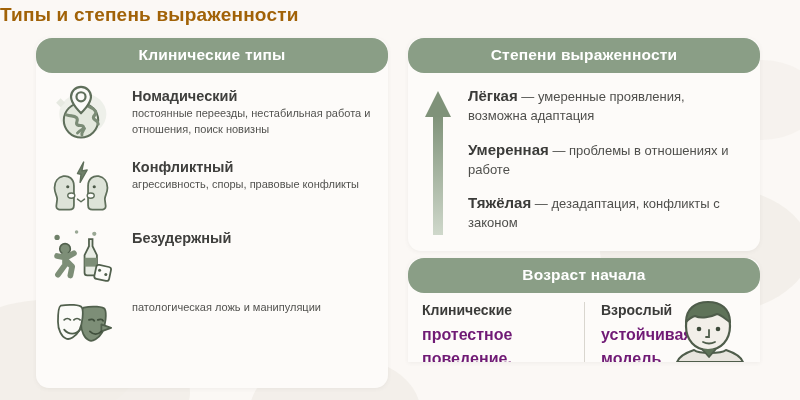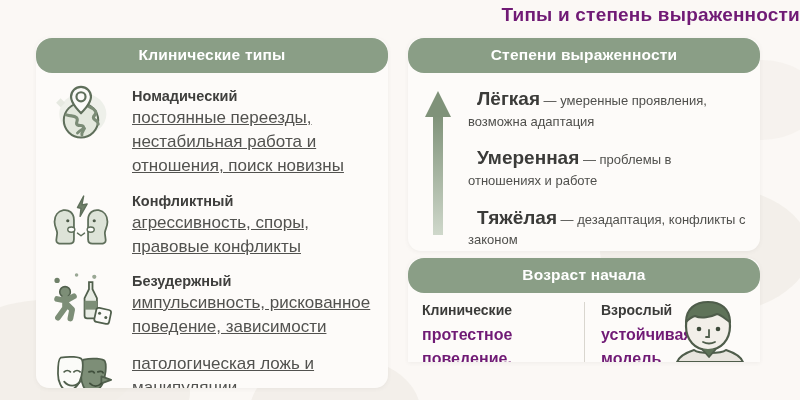--- a/index.html
+++ b/index.html
@@ -28,25 +28,25 @@
   .blob.b4 { width: 170px; height: 110px; left: 250px;  top: 355px; }
   .blob.b5 { width: 120px; height: 80px;  left: 700px;  top: 60px;  background:#f4f1ec;}
   .diamond {
     position: absolute; width: 9px; height: 9px;
     background: #e8e3db; transform: rotate(45deg);
   }
 
   
   .page-title {
     position: absolute; left: 0; right: 0; top: 4px;
-    text-align: right;
+    text-align: left;
     font-size: 19px;
     font-weight: 700;
     letter-spacing: .2px;
-    color: #701a75;
+    color: #a16207;
   }
 
   
   .panel {
     position: absolute;
     background: #fdfbf9;
     border-radius: 13px;
     box-shadow: 0 1px 4px rgba(90,90,80,.07);
     overflow: hidden;
   }
@@ -80,34 +80,33 @@
   }
   .type-text { padding-top: 4px; }
   .type-title {
     font-size: 14.5px;
     font-weight: 700;
     color: #3f3f3d;
     line-height: 1.25;
     margin-bottom: 1px;
   }
   .type-desc {
-    font-size: 17px;
+    font-size: 11px;
     color: #52524f;
     line-height: 1.42;
-    text-decoration: underline;
   }
 
   
   .sev-wrap { display: flex; gap: 14px; padding: 12px 14px 10px 16px; }
   .sev-arrow { flex: 0 0 auto; width: 30px; padding-top: 4px; }
   .sev-list { flex: 1 1 auto; }
   .sev-item { margin-bottom: 13px; }
   .sev-item:last-child { margin-bottom: 0; }
   .sev-line { font-size: 13px; color: #4f4f4c; line-height: 1.45; }
-  .sev-name { font-weight: 700; color: #3b3b39; font-size: 19px; margin-left: 9px; }
+  .sev-name { font-weight: 700; color: #3b3b39; font-size: 15px; }
 
   
   .age-cols { display: flex; padding: 9px 14px 6px; }
   .age-col { flex: 1 1 50%; padding-right: 12px; }
   .age-col + .age-col { padding-left: 16px; border-left: 1px solid #d9d6cf; }
   .age-title {
     font-size: 14px; font-weight: 700; color: #3b3b39;
     margin-bottom: 5px;
   }
   .age-desc { font-size: 16px; color: #701a75; line-height: 1.52; font-weight: bold; }
@@ -182,21 +181,20 @@
           <path d="M17 29v12l-8 11M17 35l8 8-2 10M8 31l10 2 9-5" fill="none" stroke="#7d8e77" stroke-width="6.5" stroke-linecap="round" stroke-linejoin="round"></path>
           <path d="M44 12l4 0 0 8 5 10v20a3 3 0 0 1-3 3h-8a3 3 0 0 1-3-3V30l5-10z" fill="#e8ece4" stroke="#51604d" stroke-width="2"></path>
           <rect x="39" y="33" width="14" height="10" fill="#7d8e77"></rect>
           <rect x="51" y="42" width="17" height="16" rx="3" fill="#fbfbf8" stroke="#51604d" stroke-width="2" transform="rotate(12 59 50)"></rect>
           <circle cx="56" cy="47" r="1.7" fill="#51604d"></circle>
           <circle cx="63" cy="52" r="1.7" fill="#51604d"></circle>
         </svg>
       </div>
       <div class="type-text">
         <div class="type-title">Безудержный</div>
-        <div class="type-desc">импульсивность, рискованное поведение, зависимости</div>
       </div>
     </div>
 
     <div class="type-row">
       <div class="type-icon">
         <svg width="62" height="50" viewBox="0 0 70 56">
           <path d="M38 6c10-2 22-1 24 2 2 4 1 18-3 26-4 7-11 11-15 9-5-2-9-10-9-19 0-8 1-17 3-18z" fill="#7d8e77" stroke="#51604d" stroke-width="2"></path>
           <path d="M58 25l11 4-11 4z" fill="#7d8e77" stroke="#51604d" stroke-width="2" stroke-linejoin="round"></path>
           <path d="M44 20c2-1 5-1 6 1M54 20c2-1 5-1 6 1" stroke="#41503d" stroke-width="2" fill="none" stroke-linecap="round"></path>
           <path d="M45 33c4 4 9 4 13 0" stroke="#41503d" stroke-width="2" fill="none" stroke-linecap="round"></path>

